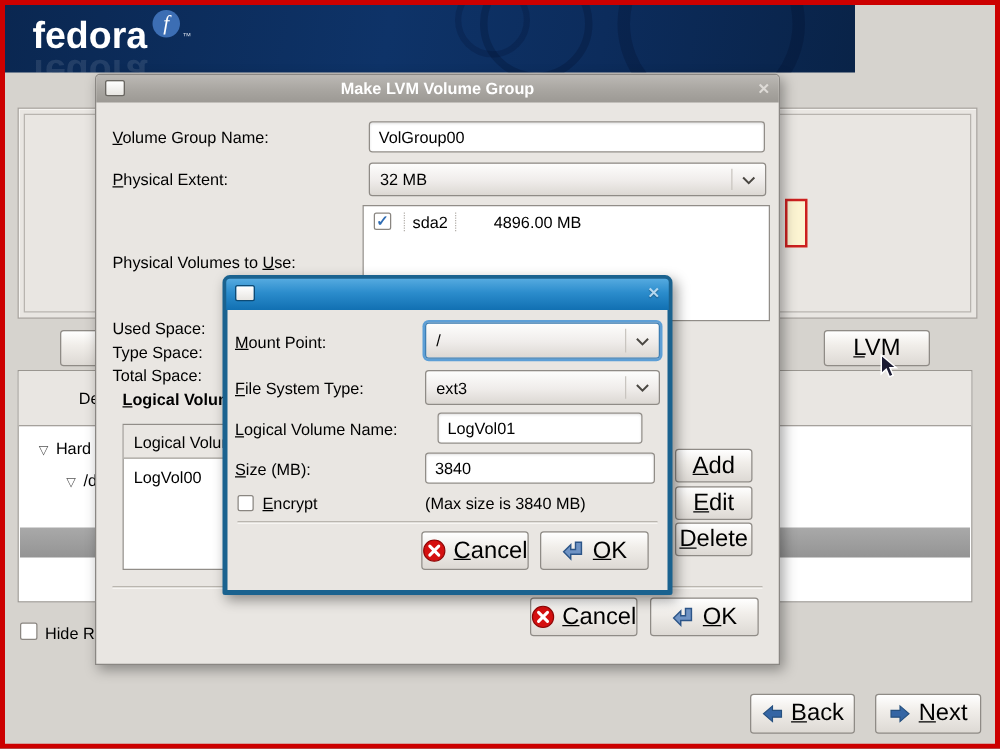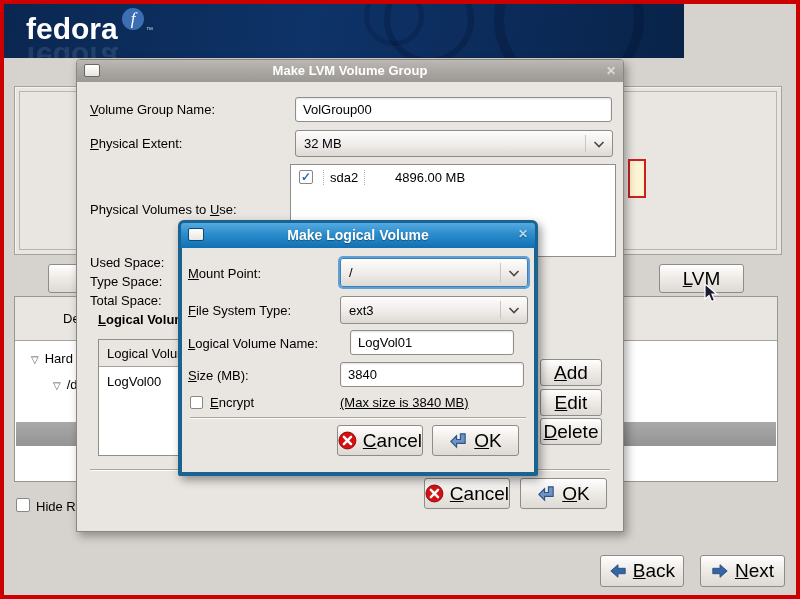--- a/index.html
+++ b/index.html
@@ -232,21 +232,20 @@
       <svg width="19" height="19" viewBox="0 0 20 20">
         <path d="M2 11 L8 5 L8 9 L12 9 L12 3 L17 3 L17 13 L8 13 L8 17 Z" fill="#6f93c4" stroke="#2c5588" stroke-width="1.2"></path>
       </svg>
       <span><u>O</u>K</span>
     </div>
   </div>
 
   <div class="dialog-inner">
     <div class="titlebar-blue">
       <div class="win-icon"></div>
-      <span>Make Logical Volume</span>
       <span class="close-x">✕</span>
     </div>
 
     <div class="label" style="left:6px; top:42px;"><u>M</u>ount Point:</div>
     <div class="combo" style="left:158px; top:34px; width:188px; height:29px; box-shadow:0 0 0 2px #5d9fd6; border-color:#3d7fb5;">
       <span>/</span>
       <span class="sep"></span>
       <svg class="chev" width="12" height="7" viewBox="0 0 12 7">
         <path d="M1.5 1 L6 5.5 L10.5 1" stroke="#4a4742" stroke-width="1.6" fill="none"></path>
       </svg>
@@ -266,21 +265,21 @@
       <span>LogVol01</span>
     </div>
 
     <div class="label" style="left:6px; top:144px;"><u>S</u>ize (MB):</div>
     <div class="input" style="left:158px; top:138px; width:184px; height:25px;">
       <span>3840</span>
     </div>
 
     <span class="checkbox" style="left:8px; top:172px; width:13px; height:13px;"></span>
     <div class="label" style="left:28px; top:171px;"><u>E</u>ncrypt</div>
-    <div class="label" style="left:158px; top:171px;text-decoration:underline;">(Max size is 3840 MB)</div>
+    <div class="label" style="left:158px; top:171px;">(Max size is 3840 MB)</div>
 
     <div class="separator" style="left:8px; right:8px; top:193px;"></div>
 
     <div class="btn" style="left:155px; top:201px; width:86px; height:31px;">
       <svg width="19" height="19" viewBox="0 0 20 20">
         <circle cx="10" cy="10" r="9" fill="#d51010" stroke="#8e0606" stroke-width="1"></circle>
         <path d="M6.2 6.2 L13.8 13.8 M13.8 6.2 L6.2 13.8" stroke="#fff" stroke-width="2.6" stroke-linecap="round"></path>
       </svg>
       <span><u>C</u>ancel</span>
     </div>

